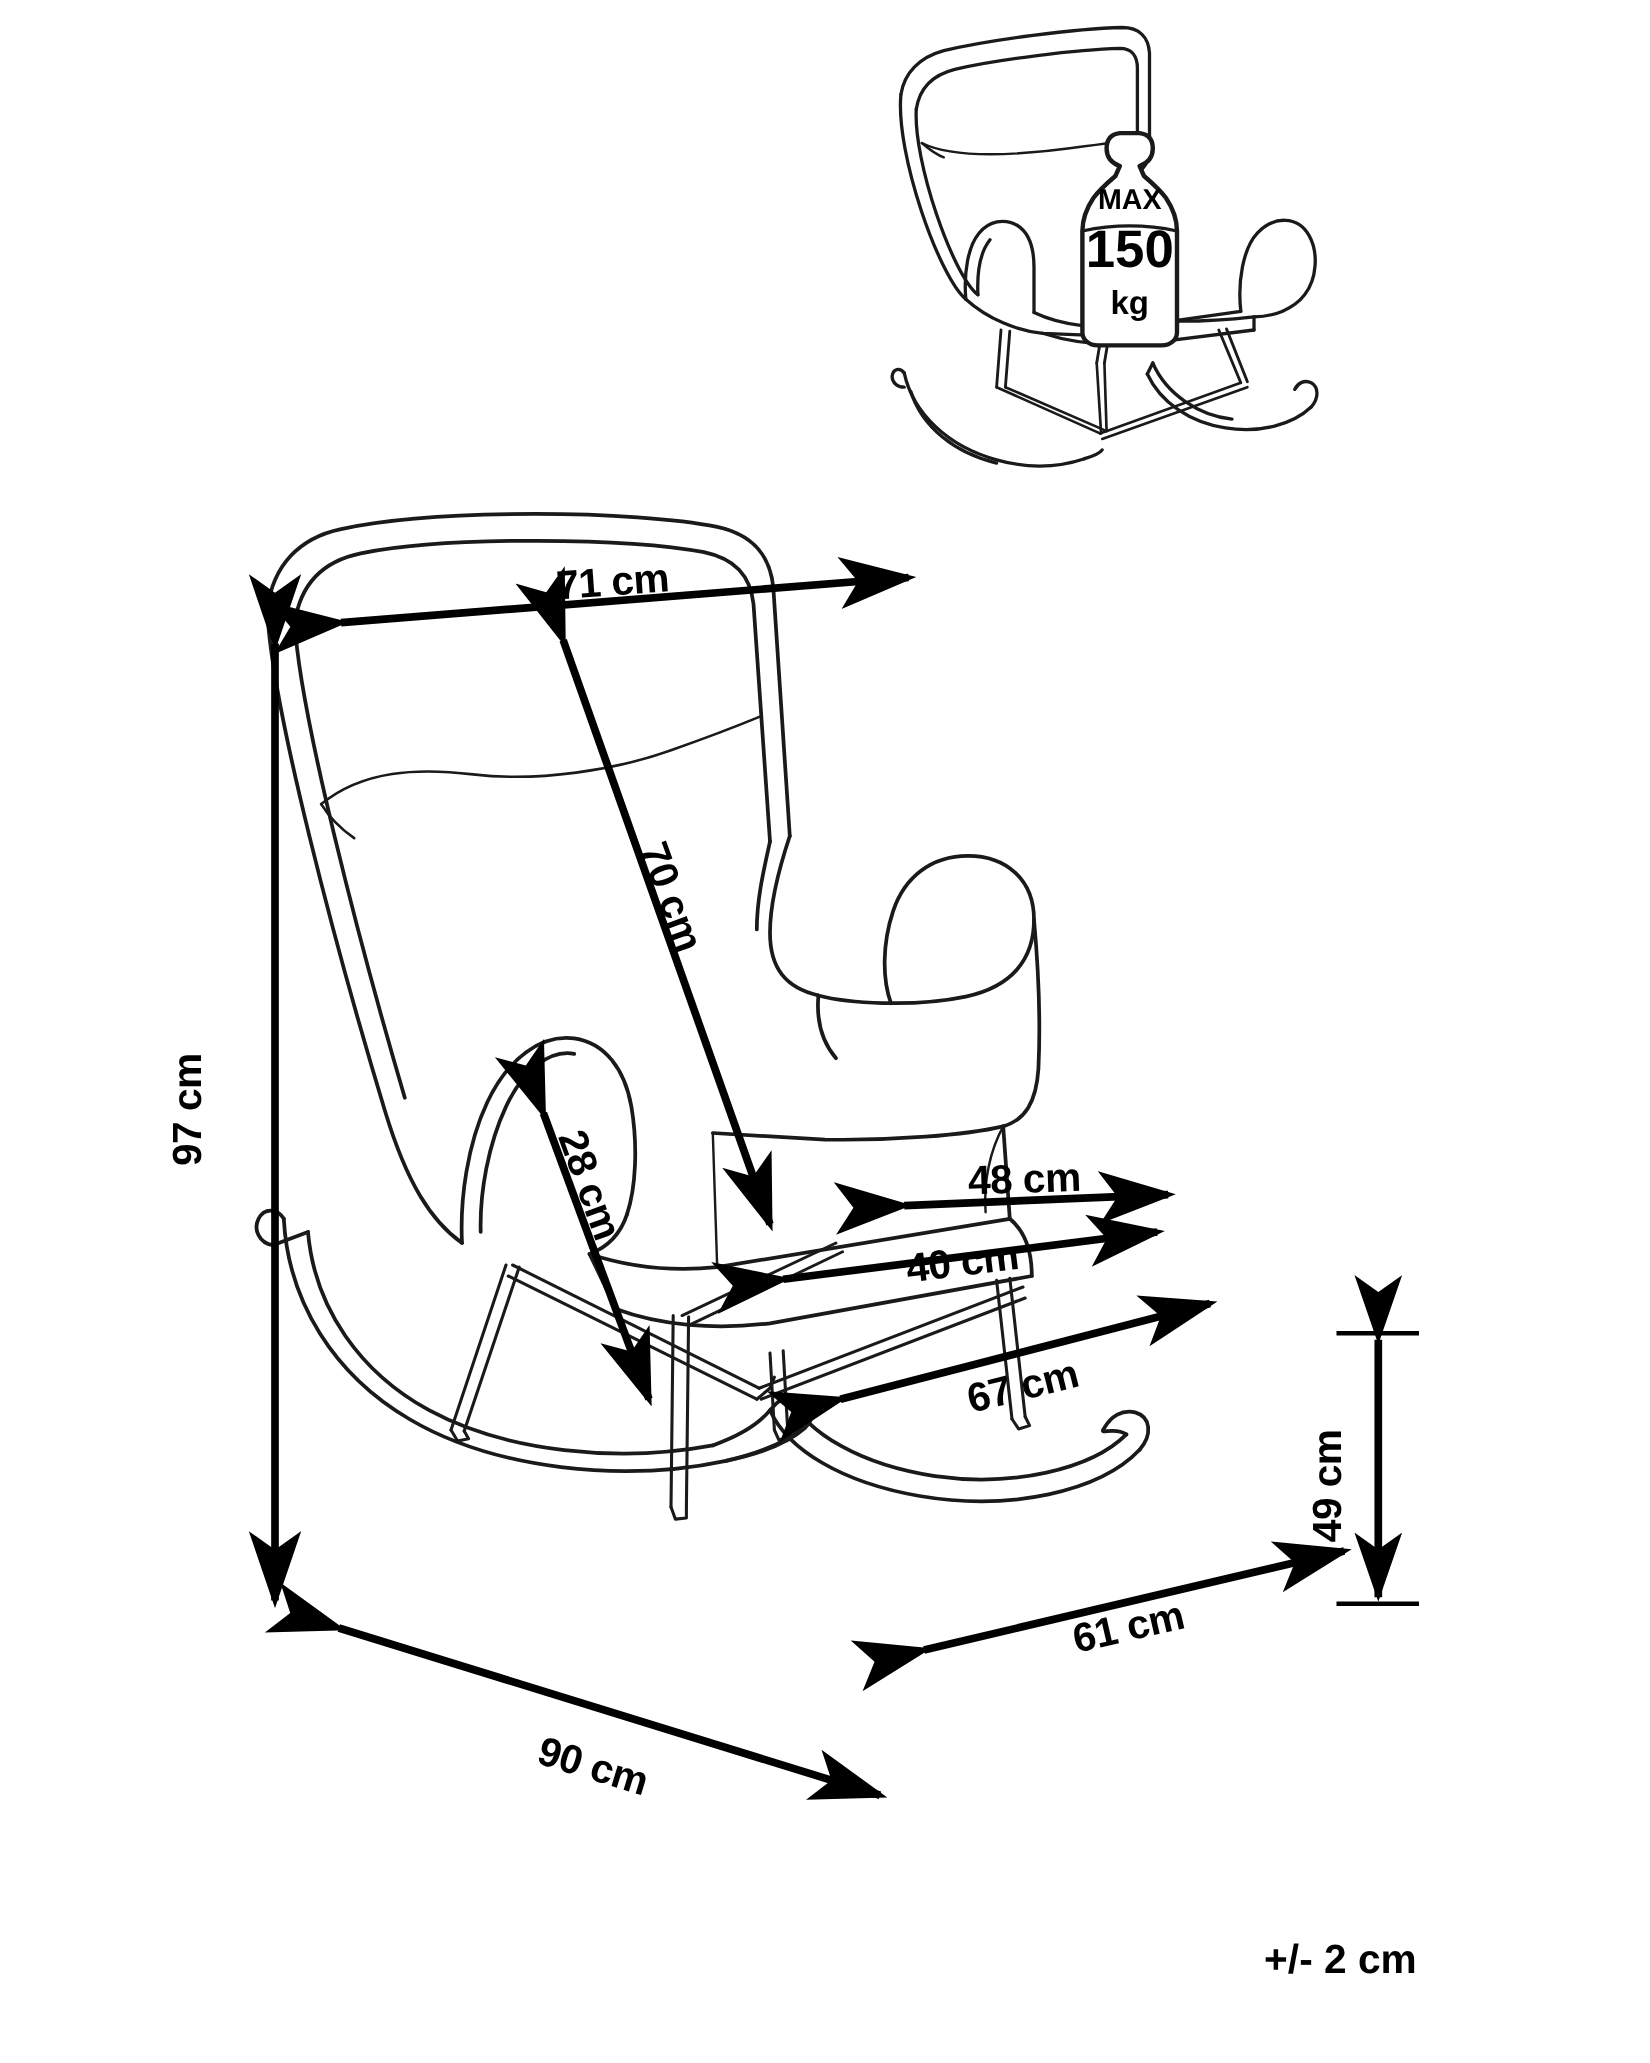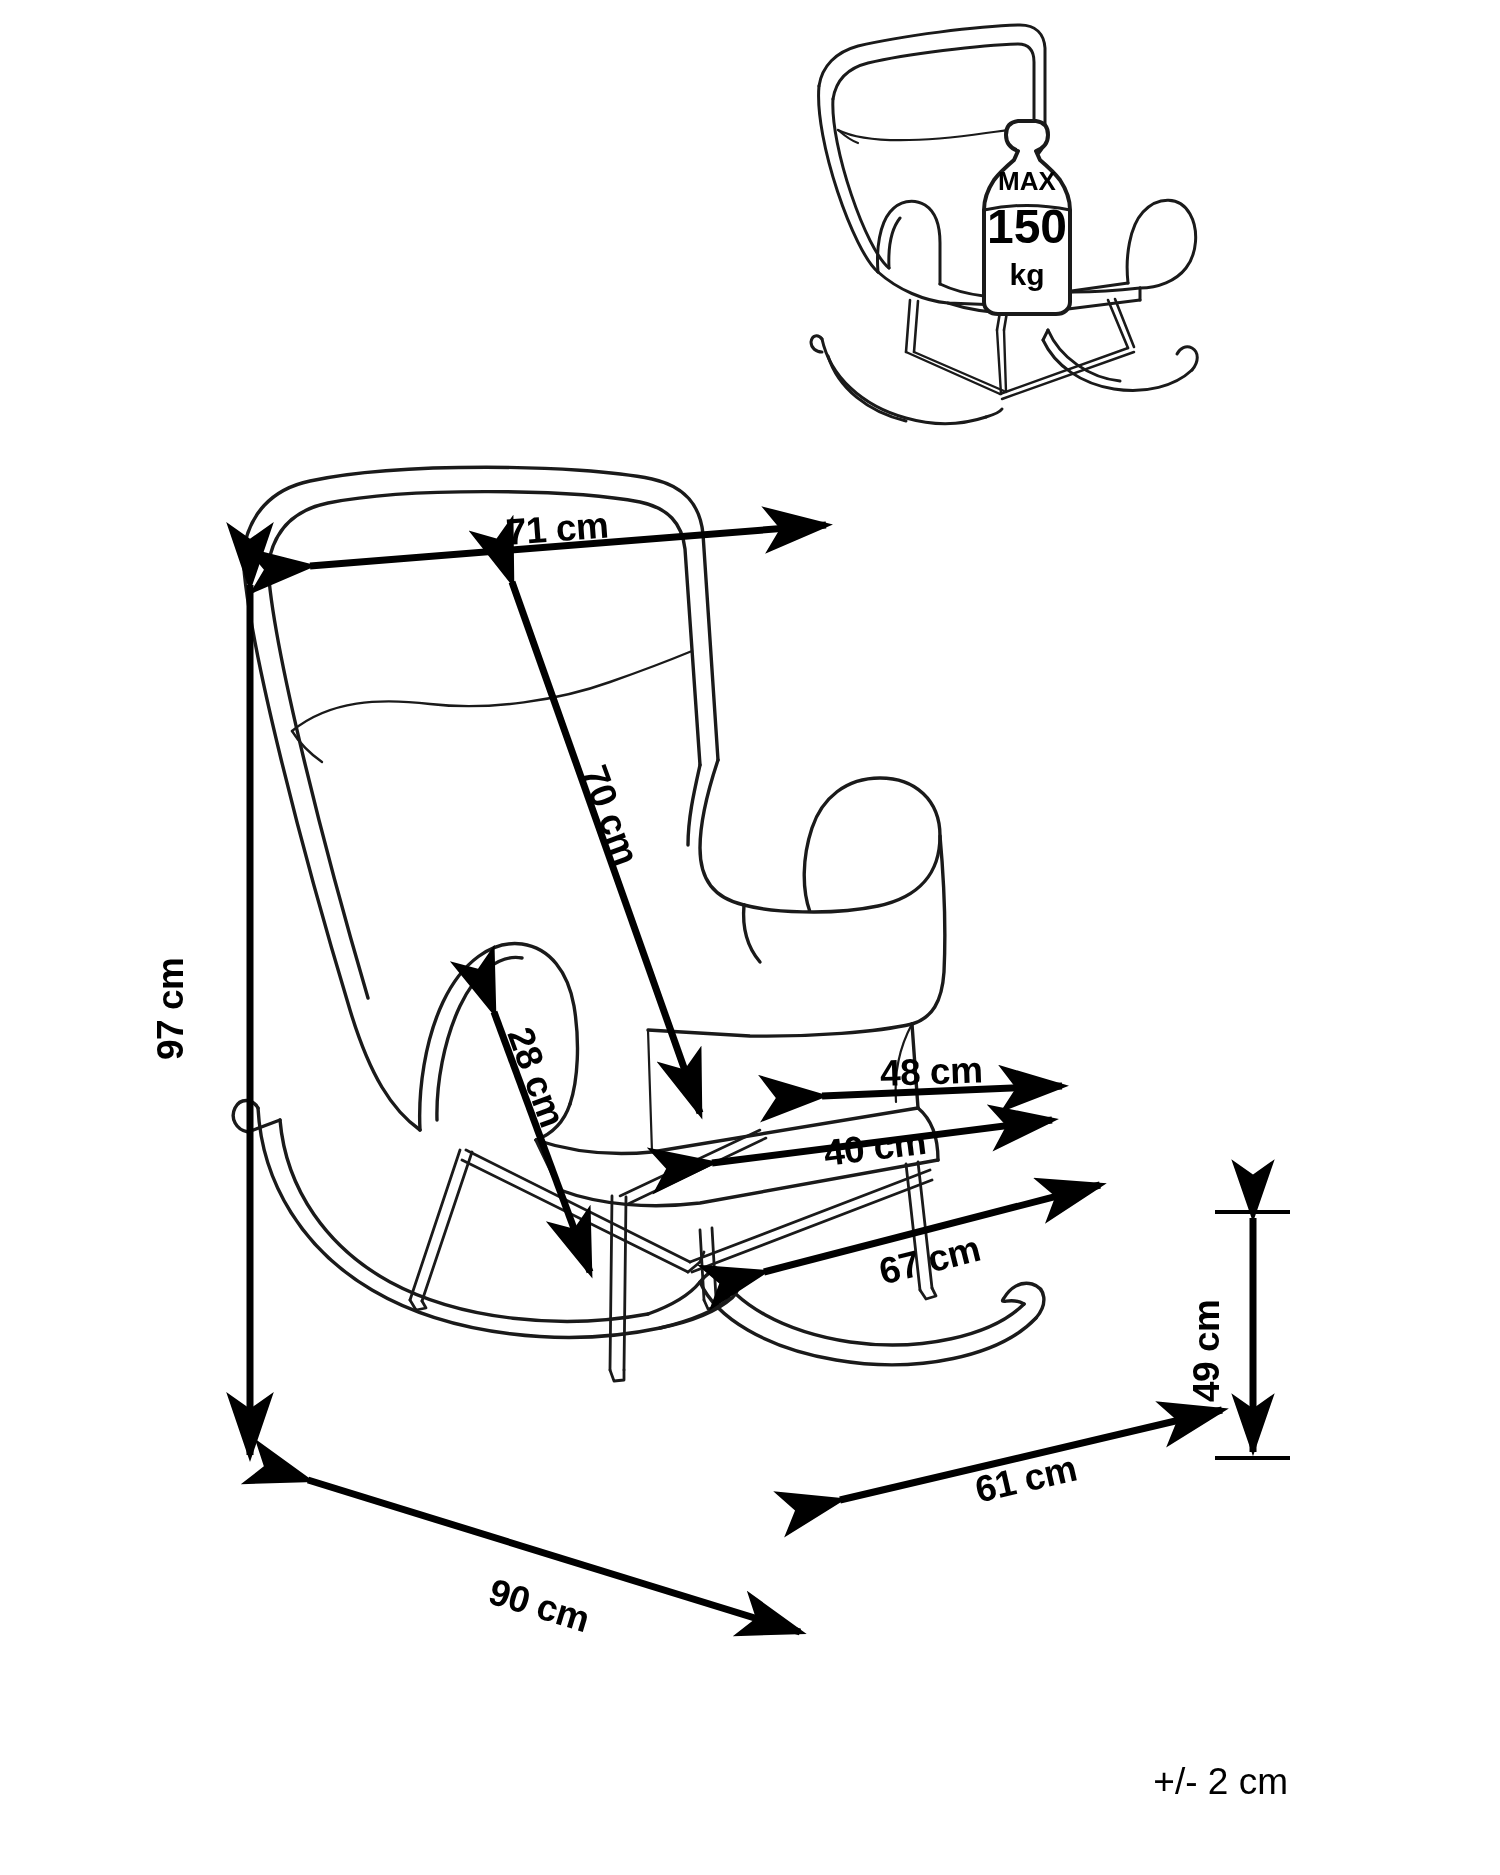--- a/index.html
+++ b/index.html
@@ -1,21 +1,21 @@
 <!DOCTYPE html>
 <html><head>
 <meta charset="utf-8">
 <style>
   html,body{margin:0;padding:0;background:#fff;}
   body{width:1500px;height:1875px;position:relative;overflow:hidden;
        font-family:"Liberation Sans",sans-serif;color:#000;}
   .stage{position:absolute;left:0;top:0;width:1500px;height:1875px;}
   svg{display:block;}
   .dim-label{position:absolute;font-weight:bold;white-space:nowrap;letter-spacing:-0.5px;}
-  .tol{position:absolute;font-weight:normal;white-space:nowrap;text-align:right;}
+  .tol{position:absolute;font-weight:bold;white-space:nowrap;text-align:right;}
   .badge-text{font-weight:bold;text-anchor:middle;font-family:"Liberation Sans",sans-serif;}
 </style>
 </head>
 <body>
 
 <div class="stage">
 
   <svg width="1500" height="1875" viewBox="0 0 1500 1875">
     <defs>
       <marker id="ah" markerWidth="10" markerHeight="10" refX="9" refY="3.4" orient="auto" markerUnits="strokeWidth">

